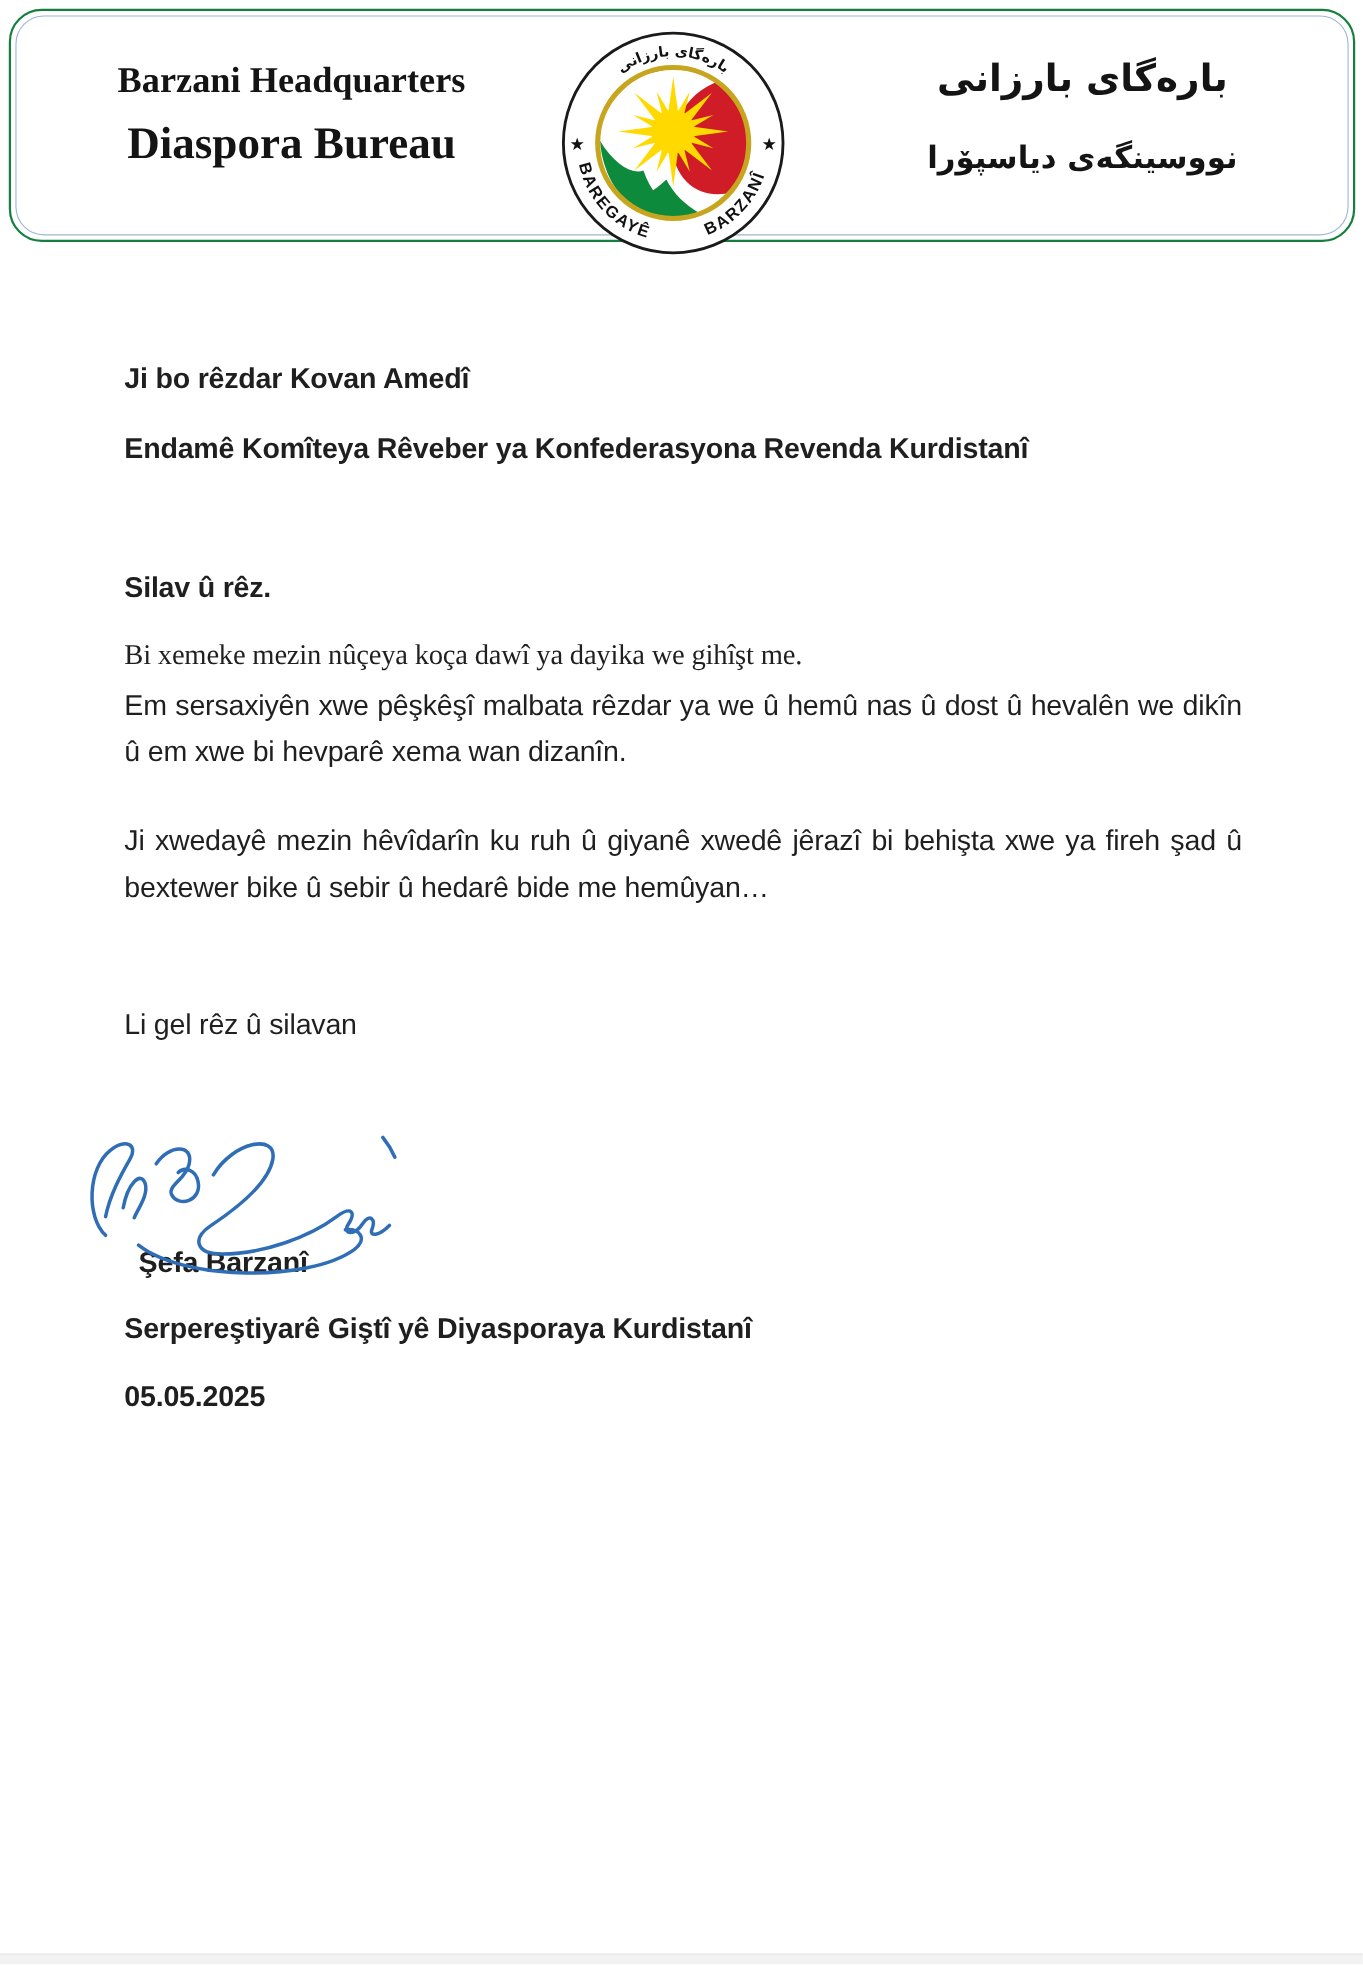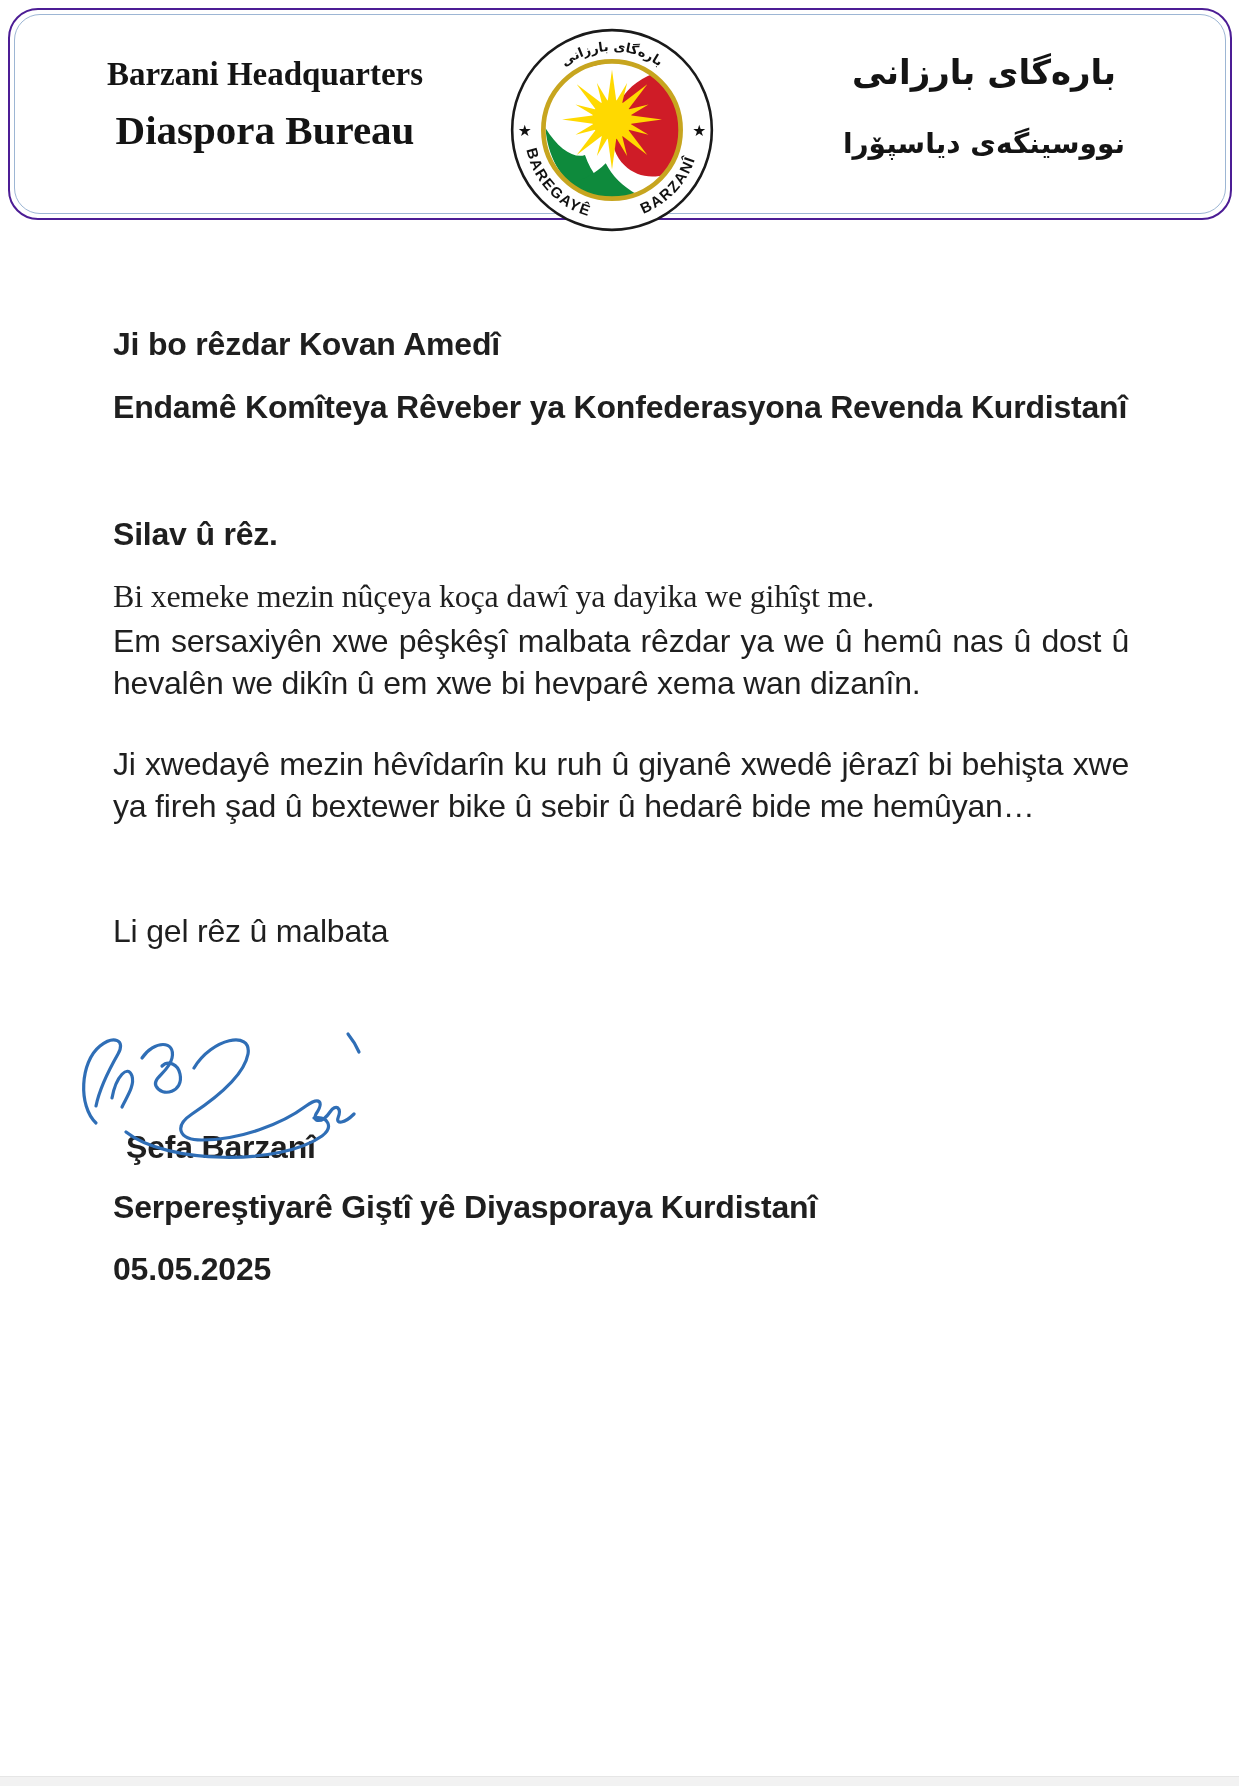--- a/index.html
+++ b/index.html
@@ -7,21 +7,21 @@
     position:relative;
     width:1239px;height:1786px;
     background:#ffffff;
     overflow:hidden;
     font-family:"Liberation Sans",sans-serif;
     color:#1f1f1f;
   }
   
   .header-box{
     position:absolute;left:8px;top:8px;width:1220px;height:208px;
-    border:2px solid #4c1d95;border-radius:30px;
+    border:2px solid #15803d;border-radius:30px;
     background:#ffffff;
   }
   .header-box-inner{
     position:absolute;inset:4px;
     border:1px solid #9db6d4;border-radius:26px;
   }
   .org-en{
     position:absolute;left:70px;top:44px;width:370px;
     text-align:center;
     font-family:"Liberation Serif",serif;font-weight:bold;color:#141414;
@@ -31,21 +31,21 @@
   .org-ku{
     position:absolute;right:66px;top:40px;width:360px;
     text-align:center;direction:rtl;
     font-family:"DejaVu Sans",sans-serif;font-weight:bold;color:#141414;
   }
   .org-ku .l1{font-size:34px;line-height:44px;}
   .org-ku .l2{font-size:28px;line-height:44px;margin-top:28px;}
   .logo{position:absolute;left:498px;top:16px;width:208px;height:208px;}
 
   
-  .txt{position:absolute;left:113px;width:1016px;font-size:32px;line-height:42px;letter-spacing:-0.2px;}
+  .txt{position:absolute;left:113px;width:1016px;font-size:26px;line-height:42px;letter-spacing:-0.2px;}
   .b{font-weight:bold;}
   .just{text-align:justify;}
   .recipient-1{top:323px;}
   .recipient-2{top:386px;}
   .salutation{top:513px;}
   .para-1{top:575px;font-family:Liberation Serif, serif;}
   .para-2{top:620px;}
   .para-3{top:743px;}
   .closing{top:910px;}
   .signer-name{top:1126px;left:126px;}
@@ -140,21 +140,21 @@
 
   <div class="txt b recipient-1">Ji bo rêzdar Kovan Amedî</div>
   <div class="txt b salutation">Silav û rêz.</div>
 
   <div class="txt b recipient-2">Endamê Komîteya Rêveber ya Konfederasyona Revenda Kurdistanî</div>
 
   <div class="txt para-1">Bi xemeke mezin nûçeya koça dawî ya dayika we gihîşt me.</div>
   <div class="txt just para-2">Em sersaxiyên xwe pêşkêşî malbata rêzdar ya we û hemû nas û dost û hevalên we dikîn û em xwe bi hevparê xema wan dizanîn.</div>
   <div class="txt just para-3">Ji xwedayê mezin hêvîdarîn ku ruh û giyanê xwedê jêrazî bi behişta xwe ya fireh şad û bextewer bike û sebir û hedarê bide me hemûyan…</div>
 
-  <div class="txt closing">Li gel rêz û malbata</div>
+  <div class="txt closing">Li gel rêz û silavan</div>
 
   <div class="txt b signer-name">Şefa Barzanî</div>
   <div class="txt b signer-title">Serpereştiyarê Giştî yê Diyasporaya Kurdistanî</div>
   <div class="txt b letter-date">05.05.2025</div>
 
   <svg class="signature-svg" viewBox="0 0 312 152" xmlns="http://www.w3.org/2000/svg">
     <g fill="none" stroke="#2f6eb6" stroke-width="3.2" stroke-linecap="round" stroke-linejoin="round">
       <path d="M30,95 C12,78 14,34 34,18 C48,7 60,12 52,26 C44,40 34,58 30,78"></path>
       <path d="M46,70 C50,48 62,36 66,48 C69,58 60,70 56,79"></path>
       <path d="M76,30 C88,12 110,12 106,30 C103,44 86,50 90,58 C96,70 118,64 114,46 C112,36 102,32 96,38"></path>

